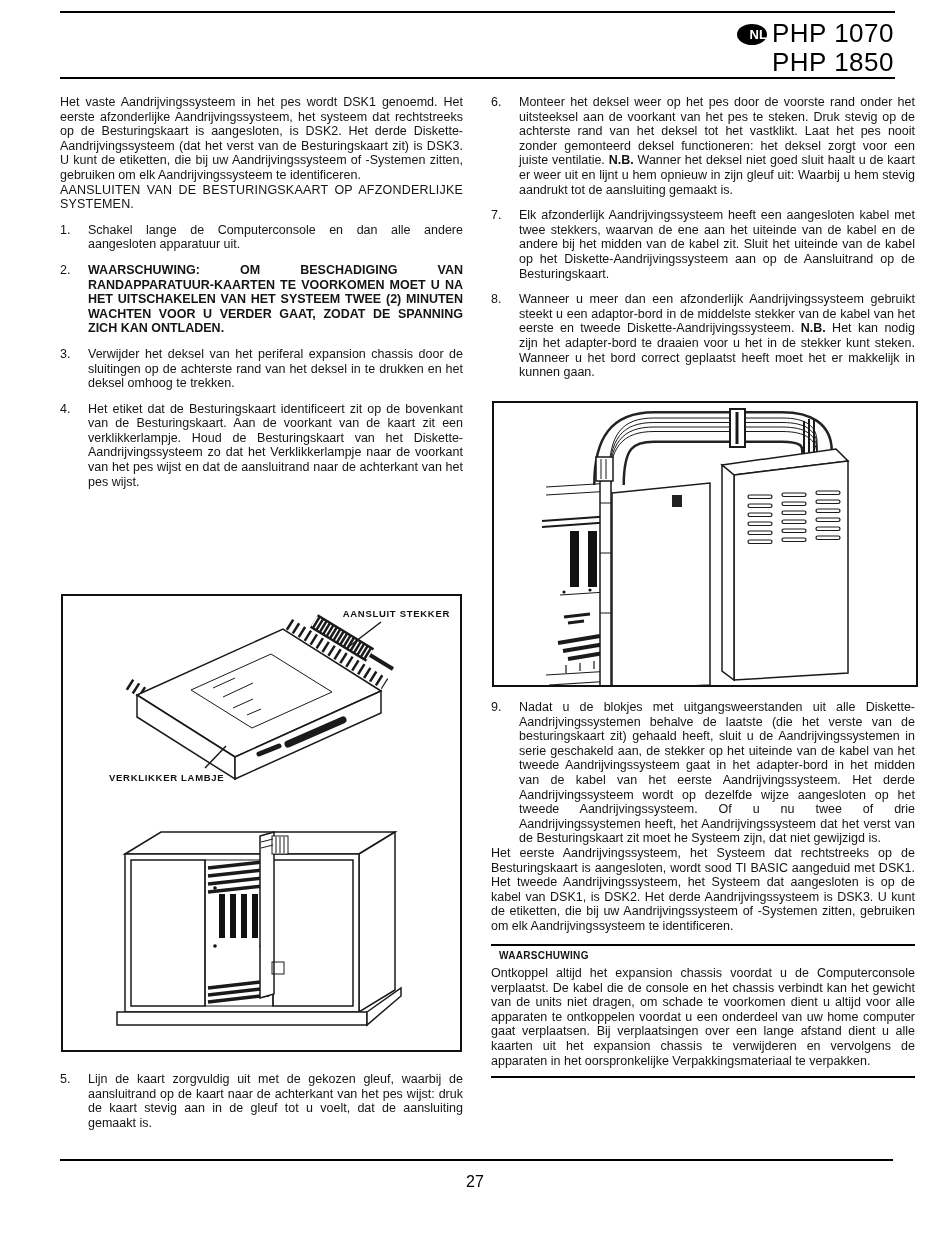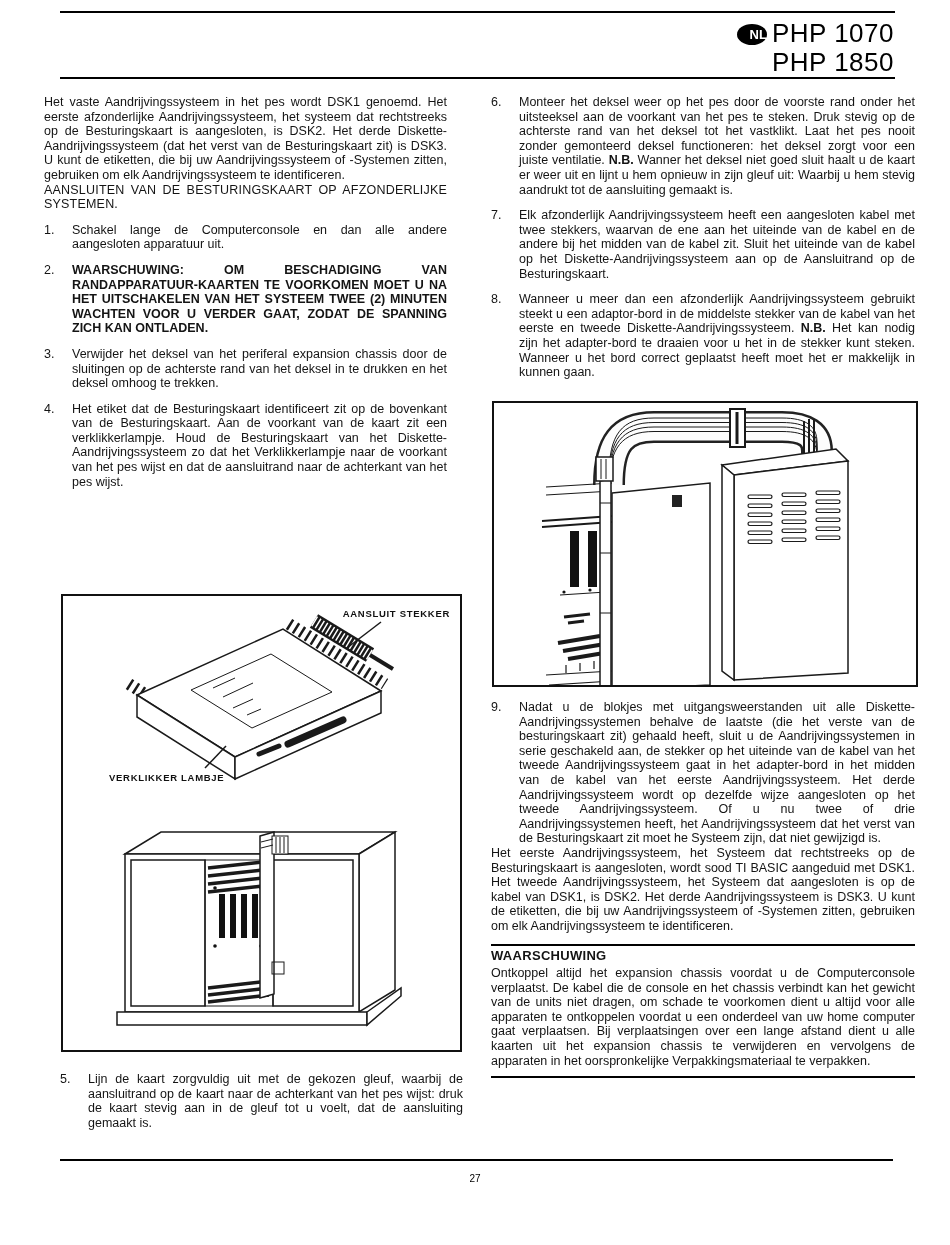--- a/index.html
+++ b/index.html
@@ -9,42 +9,42 @@
   }
   .rule{position:absolute;background:#000;height:2px;}
   
   #page-header{position:absolute;top:19px;right:56px;text-align:right;
     font-size:26px;line-height:29px;letter-spacing:0.5px;color:#000;}
   .nl-badge{display:inline-block;width:30px;height:21px;background:#000;color:#fff;
     border-radius:50%;font-size:13px;font-weight:bold;text-align:right;line-height:21px;
     letter-spacing:0;vertical-align:3px;margin-right:5px;}
   
   .col{position:absolute;font-size:12.5px;line-height:14.6px;text-align:justify;}
-  #col-left-top{left:44px;top:95px;width:403px;}
+  #col-left-top{left:60px;top:95px;width:403px;}
   #col-right-top{left:491px;top:95px;width:424px;}
   #col-right-bottom{left:491px;top:700px;width:424px;}
   #left-item5{left:60px;top:1072px;width:403px;}
   p.body-text{margin:0;}
   .section-heading{margin:14px 0 11px 0;letter-spacing:0.2px;}
   .list-item{display:flex;margin-top:11px;}
   .list-item .li-num{width:28px;flex:0 0 28px;}
   .list-item .li-text{flex:1;text-align:justify;}
   .mt-more{margin-top:16px;}
   
   .fig-box{position:absolute;border:2px solid #111;box-sizing:border-box;background:#fff;}
   #fig-a{left:61px;top:594px;width:401px;height:458px;}
   #fig-b{left:492px;top:401px;width:426px;height:286px;}
   .fig-label{position:absolute;font-size:9.5px;font-weight:bold;letter-spacing:0.7px;color:#111;white-space:nowrap;}
   #lbl-stekker{top:12px;right:10px;margin-left:16px;}
   #lbl-lamp{top:176px;left:46px;}
   
   .warning-block{border-top:2px solid #000;border-bottom:2px solid #000;margin-top:10px;padding:3px 0 8px 0;}
-  .warning-heading{font-weight:bold;font-size:13px;margin:0 0 3px 0;letter-spacing:0.3px;}
-  
-  #page-num{position:absolute;left:0;right:0;top:1173px;text-align:center;font-size:10px;color:#000;}
+  .warning-heading{font-weight:bold;font-size:10px;margin:0 0 3px 8px;letter-spacing:0.3px;}
+  
+  #page-num{position:absolute;left:0;right:0;top:1173px;text-align:center;font-size:16px;color:#000;}
   svg{display:block;}
 </style>
 </head>
 <body>
 
 <div class="rule" style="left:60px;top:11px;width:835px;"></div>
 <div class="rule" style="left:60px;top:77px;width:835px;"></div>
 
 <div id="page-header">
   <div><span class="nl-badge">NL</span><span>PHP 1070</span></div>

